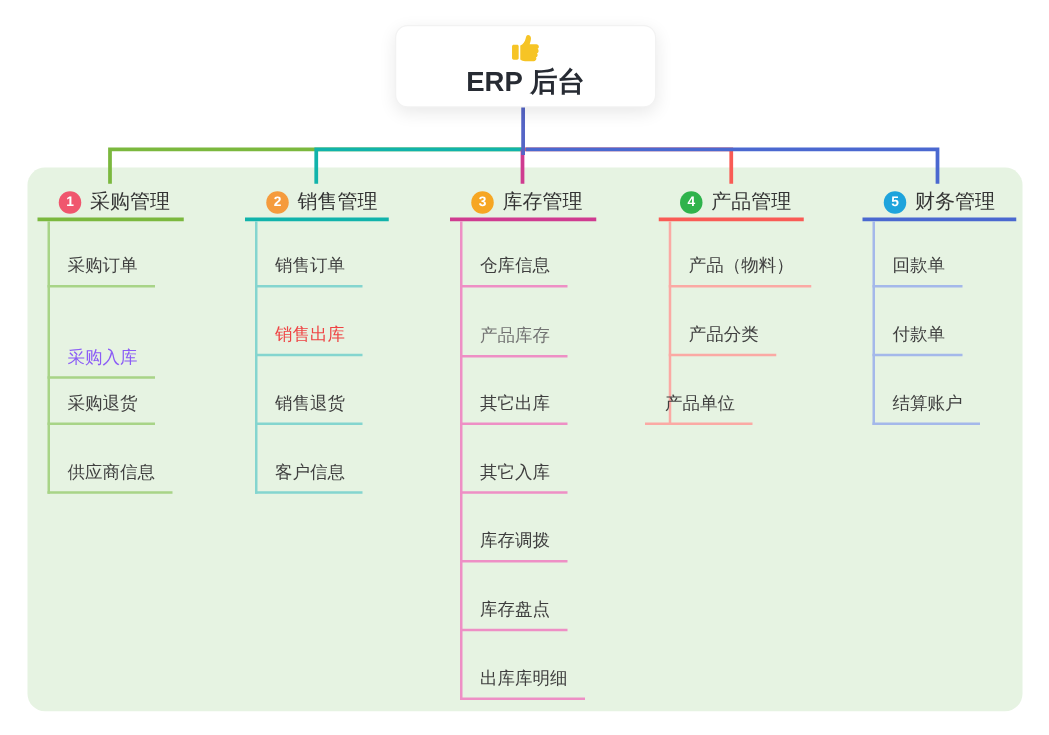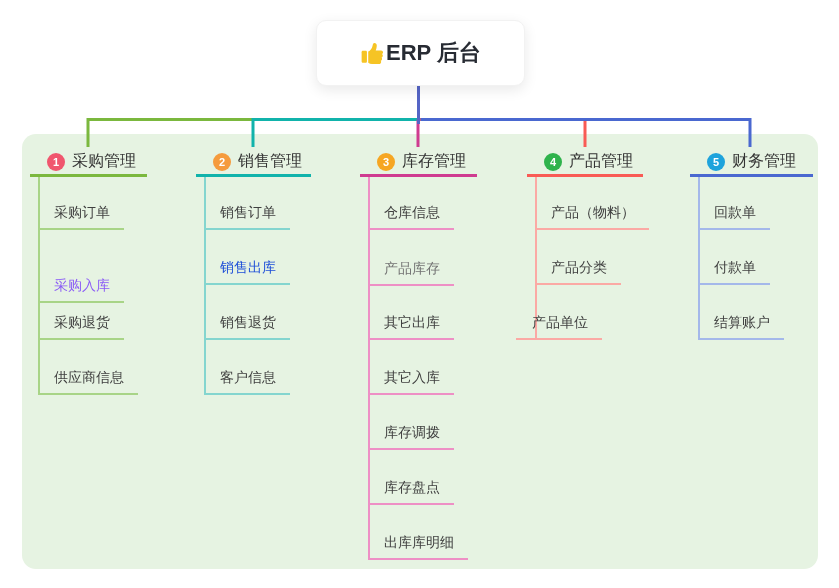--- a/index.html
+++ b/index.html
@@ -9,21 +9,21 @@
   .panel { position:absolute; left:22px; top:134px; width:796px; height:435px;
            border-radius:14px; z-index:0; }
 
   svg.connectors { position:absolute; left:0; top:0; width:839px; height:588px;
                    z-index:1; pointer-events:none; }
 
   .root-card { position:absolute; left:316px; top:20px; width:207px; height:64px;
                background:#ffffff; border:1px solid #f2f2f2; border-radius:10px;
                box-shadow:0 4px 14px rgba(0,0,0,0.09);
                display:flex; align-items:center; justify-content:center; 
-               font-size:22px; font-weight:600; color:#272b33; z-index:3; }
+               font-size:22px; font-weight:600; color:#272b33; z-index:3;flex-direction:column; }
   .root-card .thumb { display:flex; align-items:center; }
 
   .topic { position:absolute; top:149px; height:28px; box-sizing:border-box;
            display:flex; align-items:center; gap:7px; padding-left:17px;
            font-size:16px; color:#343434; z-index:2; white-space:nowrap; }
   .badge { width:18px; height:18px; border-radius:50%; flex:0 0 18px;
            display:flex; align-items:center; justify-content:center;
            color:#fff; font-size:11px; font-weight:700; }
 
   .trunk { position:absolute; width:2px; z-index:2; }
@@ -67,21 +67,21 @@
       <div class="child" style="left: 38px; top: 202px; border-bottom: 2px solid rgb(168, 212, 135); color: rgb(63, 63, 63);">采购订单</div>
       <div class="child" style="left: 38px; top: 275px; border-bottom: 2px solid rgb(168, 212, 135); color: #8b5cf6;">采购入库</div>
       <div class="child" style="left: 38px; top: 312px; border-bottom: 2px solid rgb(168, 212, 135); color: rgb(63, 63, 63);">采购退货</div>
       <div class="child" style="left: 38px; top: 367px; border-bottom: 2px solid rgb(168, 212, 135); color: rgb(63, 63, 63);">供应商信息</div>
       <div class="topic" style="left: 196px; width: 115px; border-bottom: 3px solid rgb(17, 179, 171);">
         <span class="badge" style="background: rgb(245, 155, 61);">2</span>
         <span>销售管理</span>
       </div>
       <div class="trunk" style="left: 204px; top: 177px; height: 218px; background: rgb(132, 213, 207);"></div>
       <div class="child" style="left: 204px; top: 202px; border-bottom: 2px solid rgb(132, 213, 207); color: rgb(63, 63, 63);">销售订单</div>
-      <div class="child" style="left: 204px; top: 257px; border-bottom: 2px solid rgb(132, 213, 207); color: #1d4ed8;">销售出库</div>
+      <div class="child" style="left: 204px; top: 257px; border-bottom: 2px solid rgb(132, 213, 207); color: #ef4444;">销售出库</div>
       <div class="child" style="left: 204px; top: 312px; border-bottom: 2px solid rgb(132, 213, 207); color: rgb(63, 63, 63);">销售退货</div>
       <div class="child" style="left: 204px; top: 367px; border-bottom: 2px solid rgb(132, 213, 207); color: rgb(63, 63, 63);">客户信息</div>
       <div class="topic" style="left: 360px; width: 117px; border-bottom: 3px solid rgb(207, 59, 144);">
         <span class="badge" style="background: rgb(246, 166, 35);">3</span>
         <span>库存管理</span>
       </div>
       <div class="trunk" style="left: 368px; top: 177px; height: 383px; background: rgb(238, 143, 197);"></div>
       <div class="child" style="left: 368px; top: 202px; border-bottom: 2px solid rgb(238, 143, 197); color: rgb(63, 63, 63);">仓库信息</div>
       <div class="child" style="left: 368px; top: 258px; border-bottom: 2px solid rgb(238, 143, 197); color: #737373;">产品库存</div>
       <div class="child" style="left: 368px; top: 312px; border-bottom: 2px solid rgb(238, 143, 197); color: rgb(63, 63, 63);">其它出库</div>

